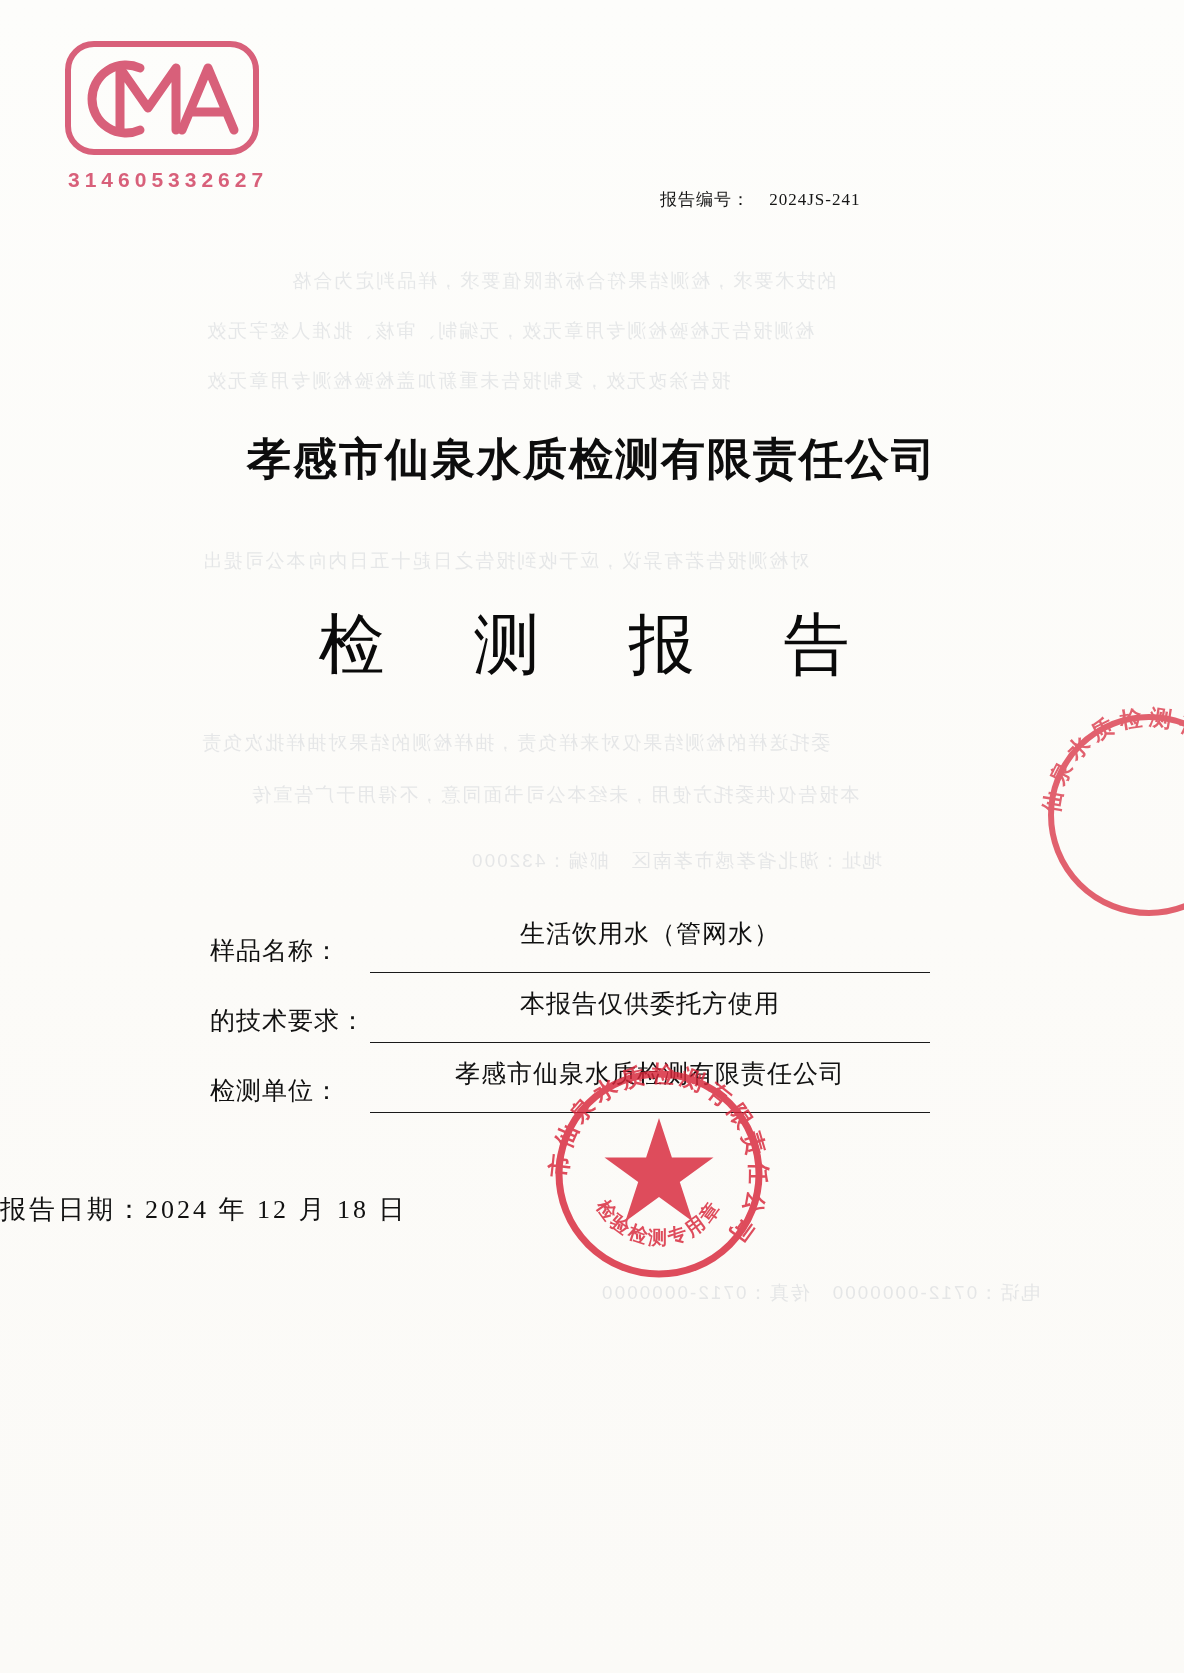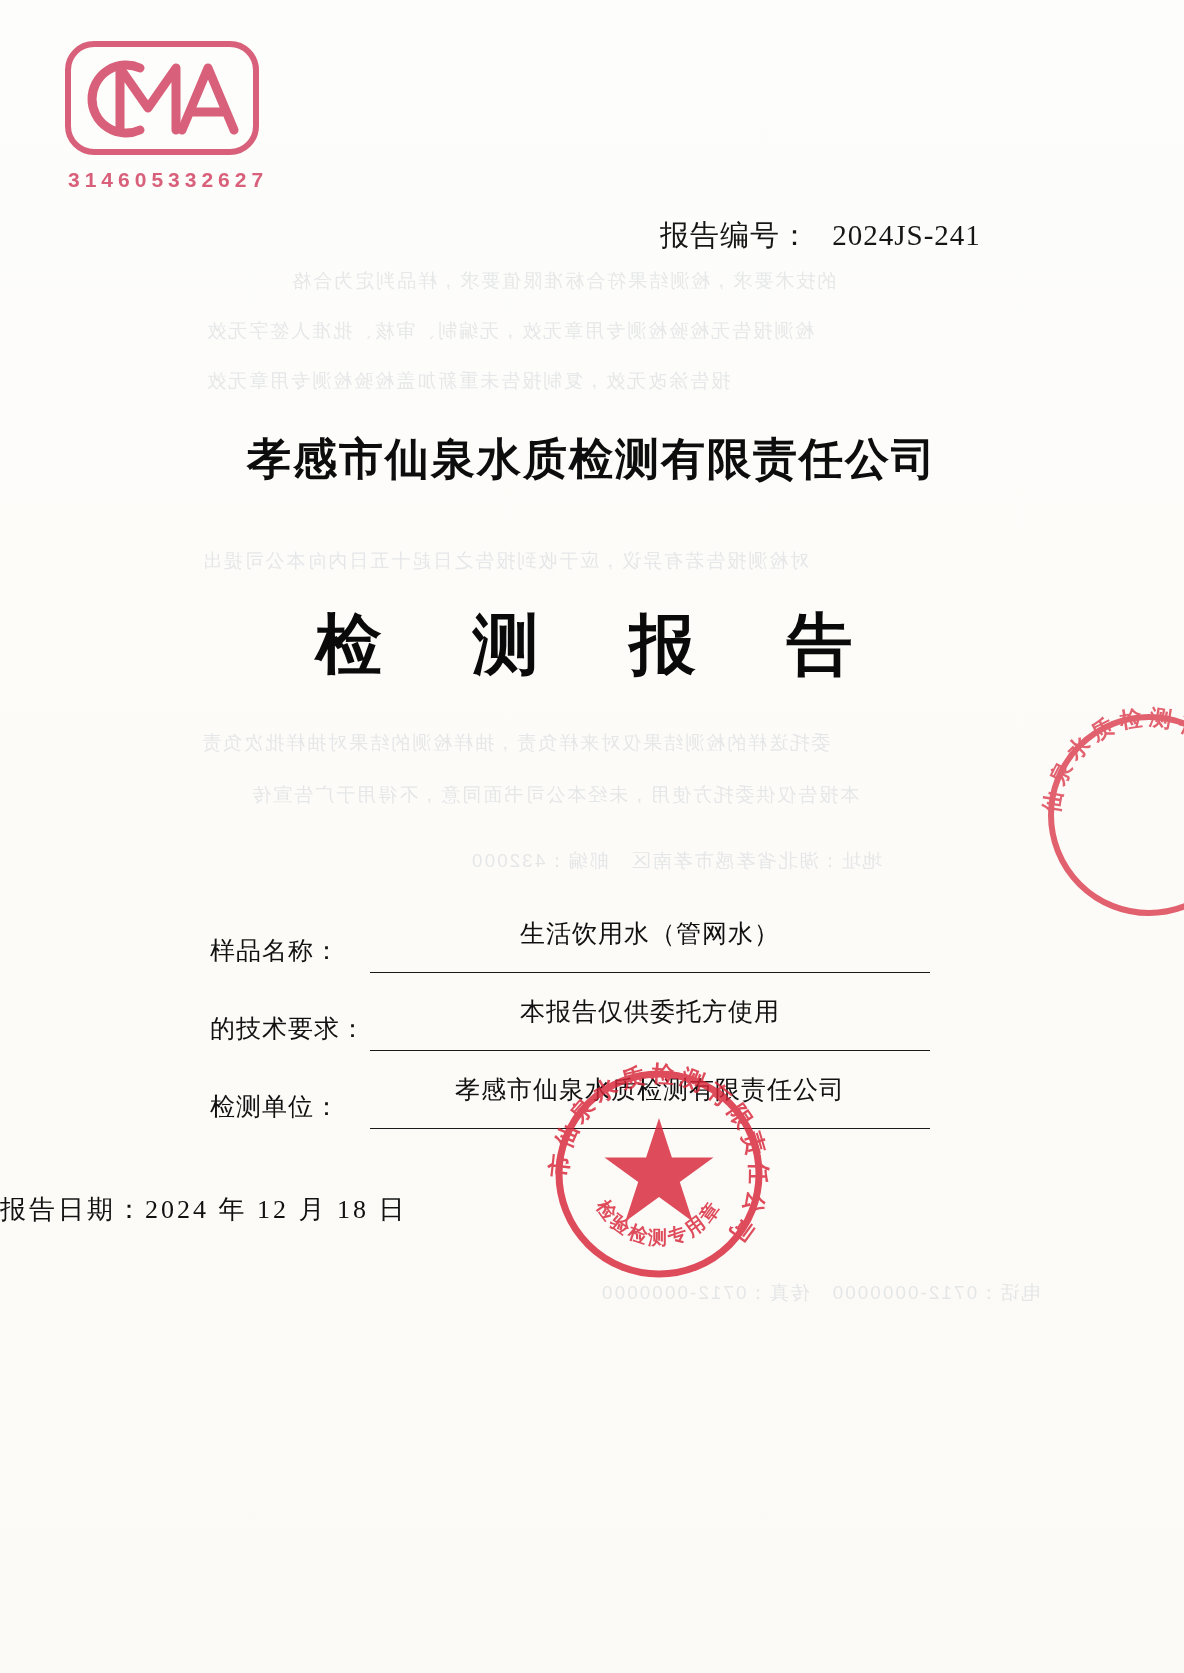--- a/index.html
+++ b/index.html
@@ -51,22 +51,22 @@
     font-size: 21px;
     letter-spacing: 5px;
     color: #d8607a;
     font-weight: 600;
   }
 
   
   .report-no {
     position: absolute;
     left: 660px;
-    top: 216px;
-    font-size: 29px;
+    top: 188px;
+    font-size: 17px;
     color: #161616;
     letter-spacing: 1px;
     font-family: "Liberation Serif", "DejaVu Serif", serif;
   }
   .report-no .label { margin-right: 14px; }
   .report-no .value { font-family: "Liberation Serif", "DejaVu Serif", serif; }
 
   
   .company-title {
     position: absolute;
@@ -82,39 +82,39 @@
   }
 
   
   .doc-heading {
     position: absolute;
     left: 0;
     right: 16px;
     top: 600px;
     text-align: center;
     font-size: 66px;
-    font-weight: 700;
+    font-weight: 400;
     color: #0a0a0a;
     letter-spacing: 34px;
     text-indent: 34px;
     font-family: "DejaVu Serif", "Liberation Serif", serif;
   }
 
   
   .fields {
     position: absolute;
     left: 210px;
     top: 915px;
     width: 720px;
   }
   .field-row {
     display: flex;
     align-items: flex-end;
     height: 58px;
-    margin-bottom: 20px;
+    margin-bottom: 12px;
   }
   .field-label {
     width: 160px;
     font-size: 25px;
     color: #111;
     letter-spacing: 1px;
     padding-bottom: 6px;
     font-family: "DejaVu Sans", "Liberation Sans", sans-serif;
     flex: none;
   }

